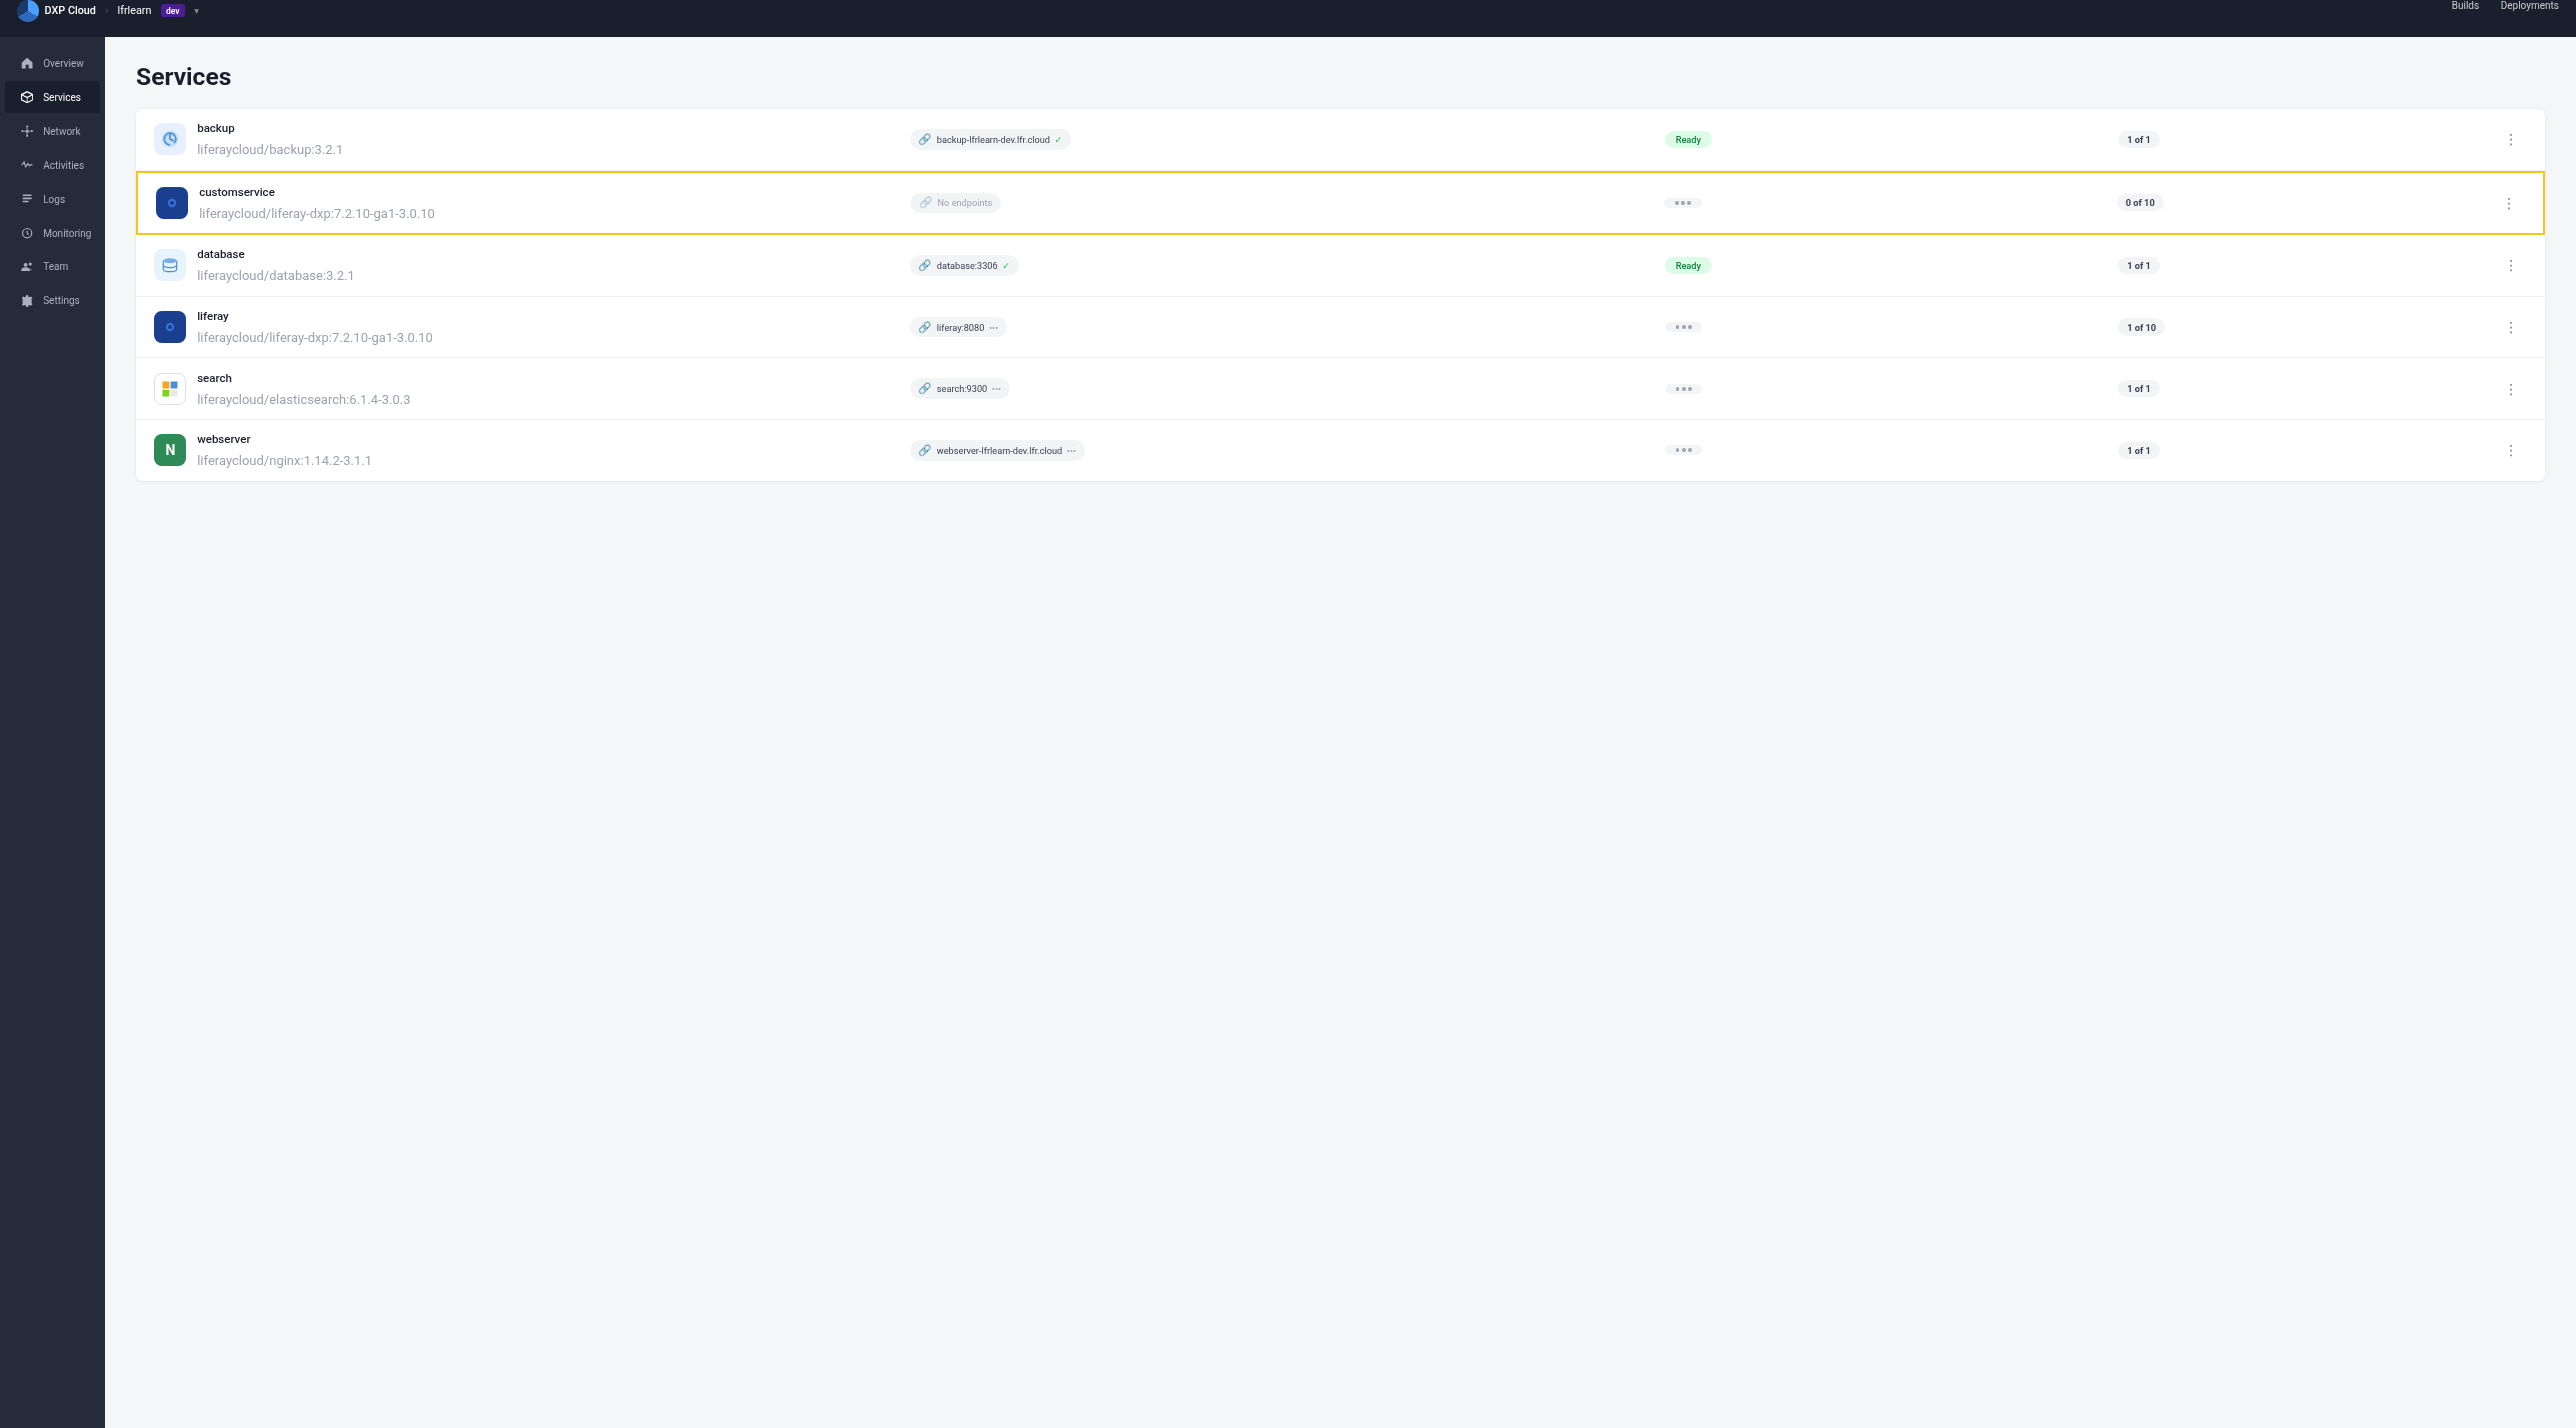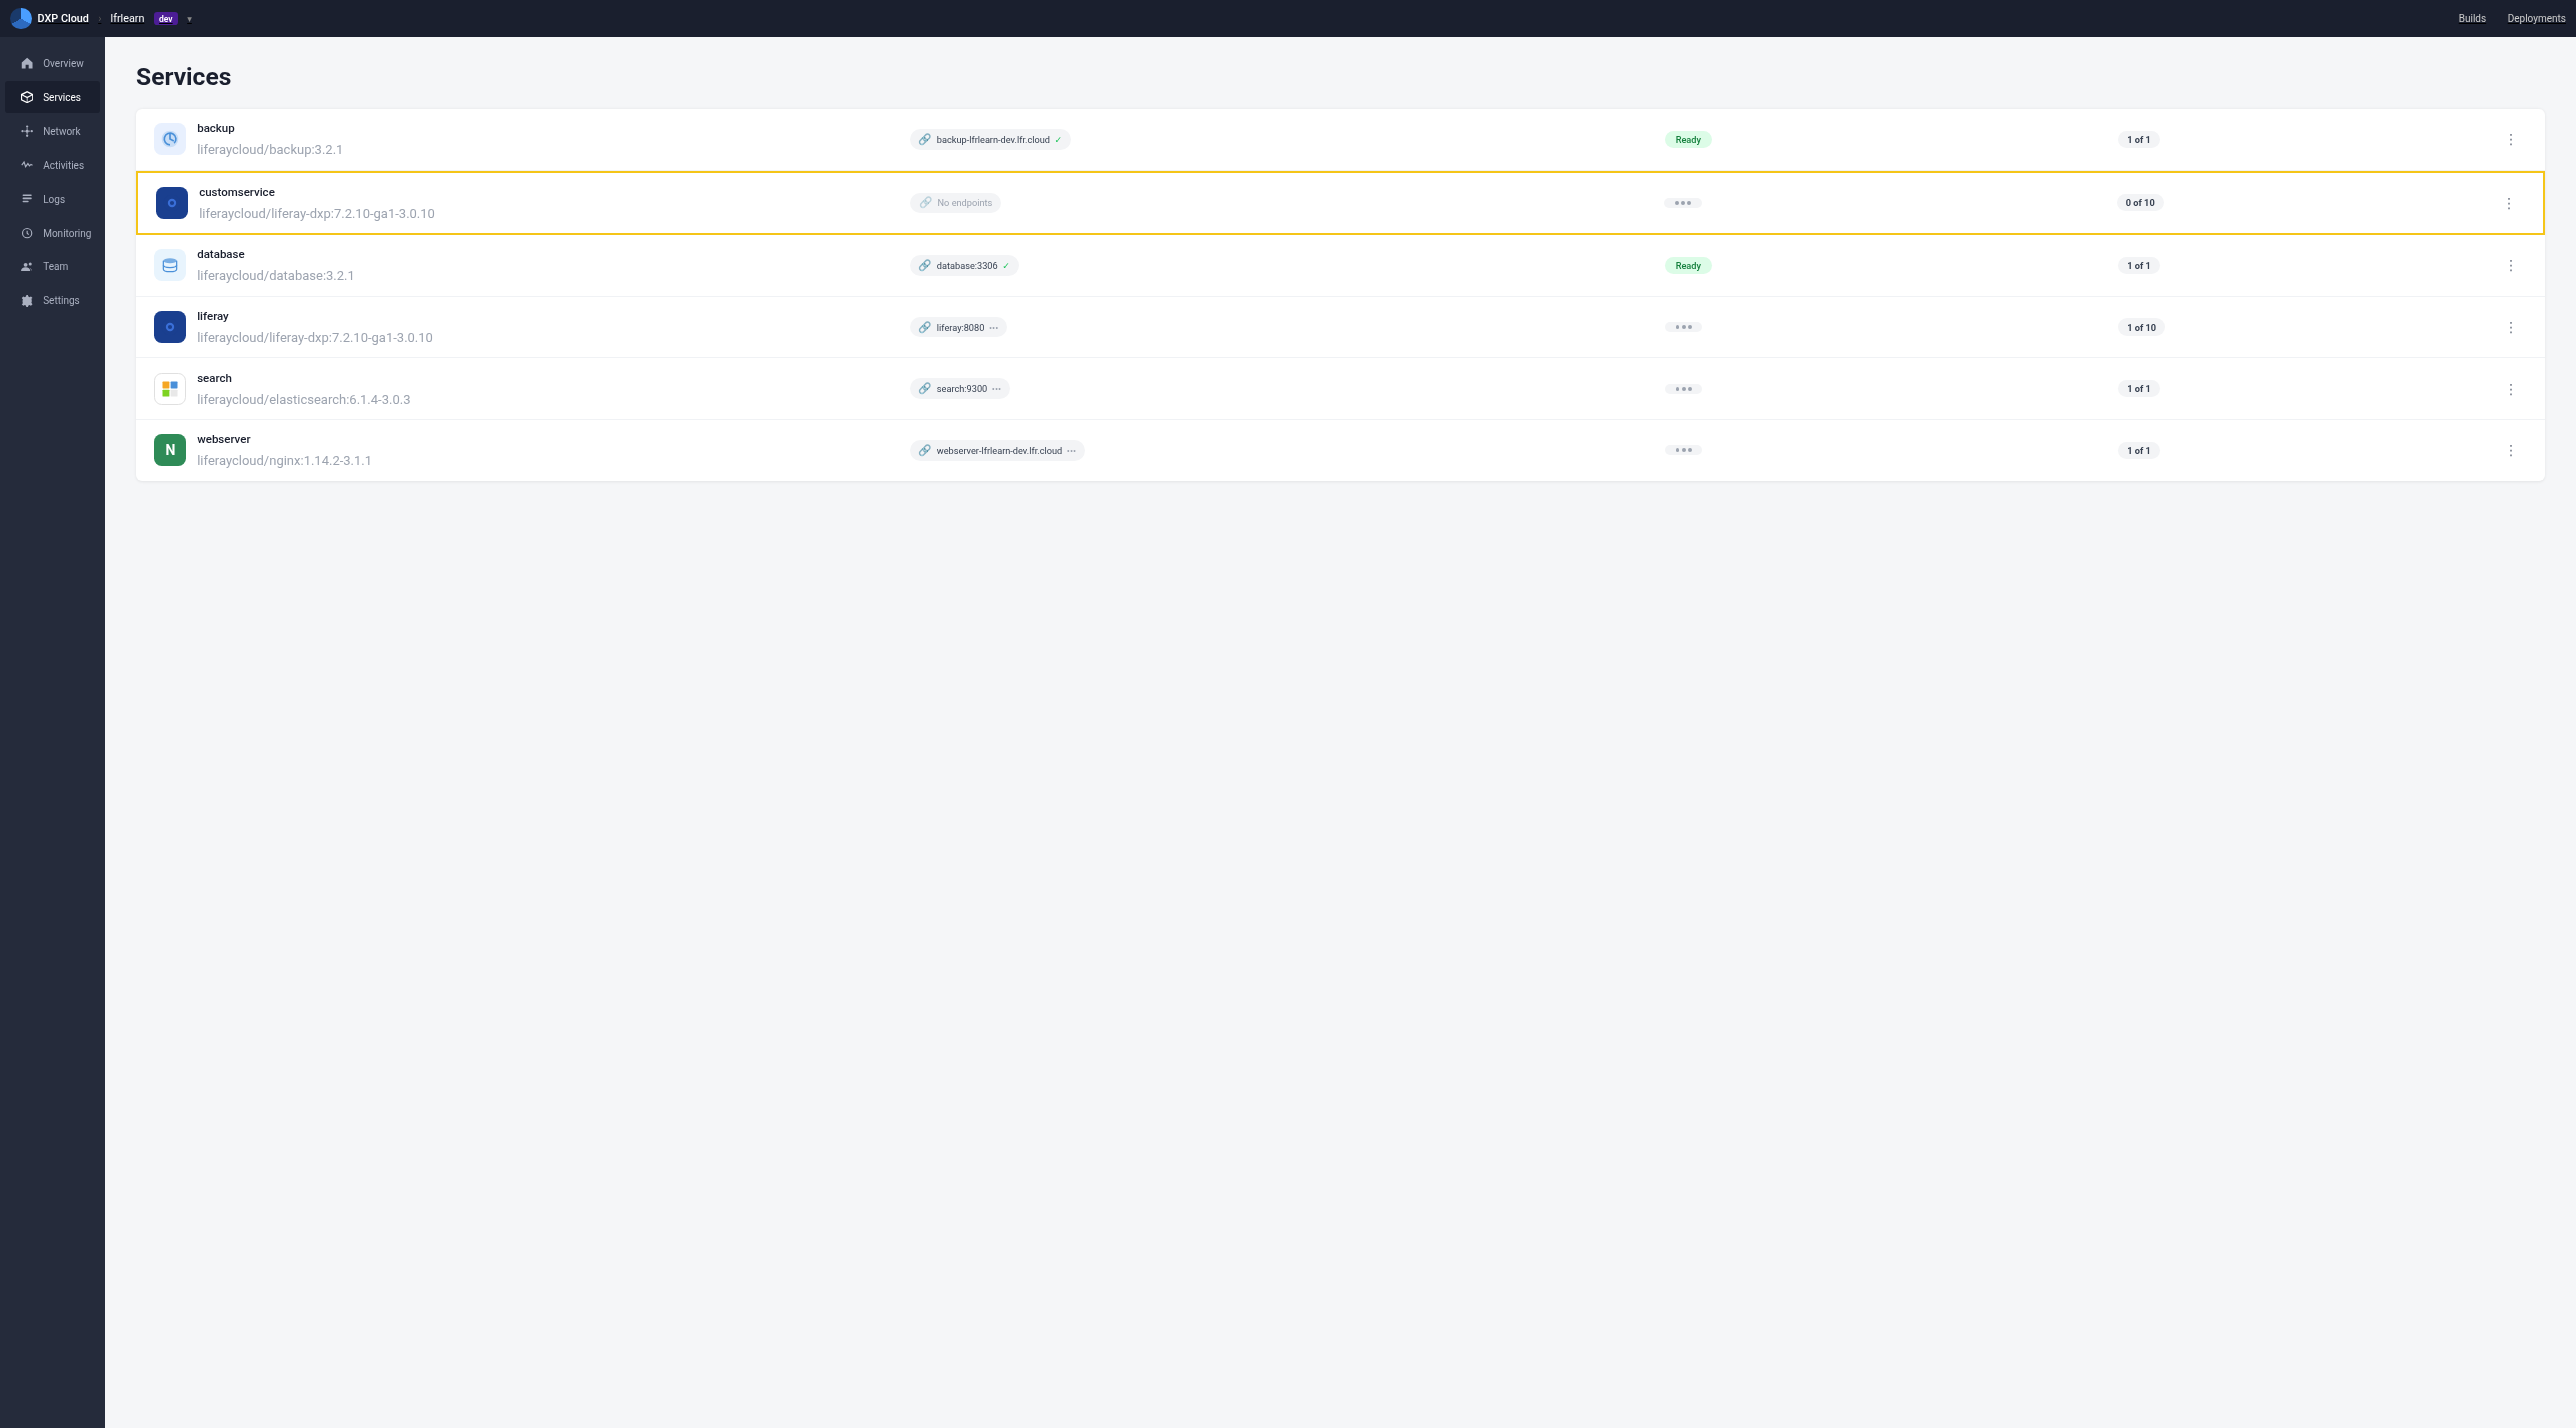--- a/index.html
+++ b/index.html
@@ -3,24 +3,23 @@
   <meta charset="utf-8">
   <style>
     * { box-sizing: border-box; margin: 0; padding: 0; }
     body { font-family: -apple-system, BlinkMacSystemFont, 'Segoe UI', Roboto, sans-serif; background: #f0f0f0; display: flex; flex-direction: column; height: 100vh; overflow: hidden; }
 
     
     .topnav {
       background: #1a1f2e;
       height: 37px;
       display: flex;
-      align-items: center;
-      padding: 0 10px;
+      align-items: flex-start;
+      padding: 0 17px;
       flex-shrink: 0;
-      text-decoration: underline;
     }
     .topnav-left {
       display: flex;
       align-items: center;
       gap: 6.1px;
       flex: 1;
     }
     .logo-circle {
       width: 21.5px; height: 21.5px;
       border-radius: 50%;

